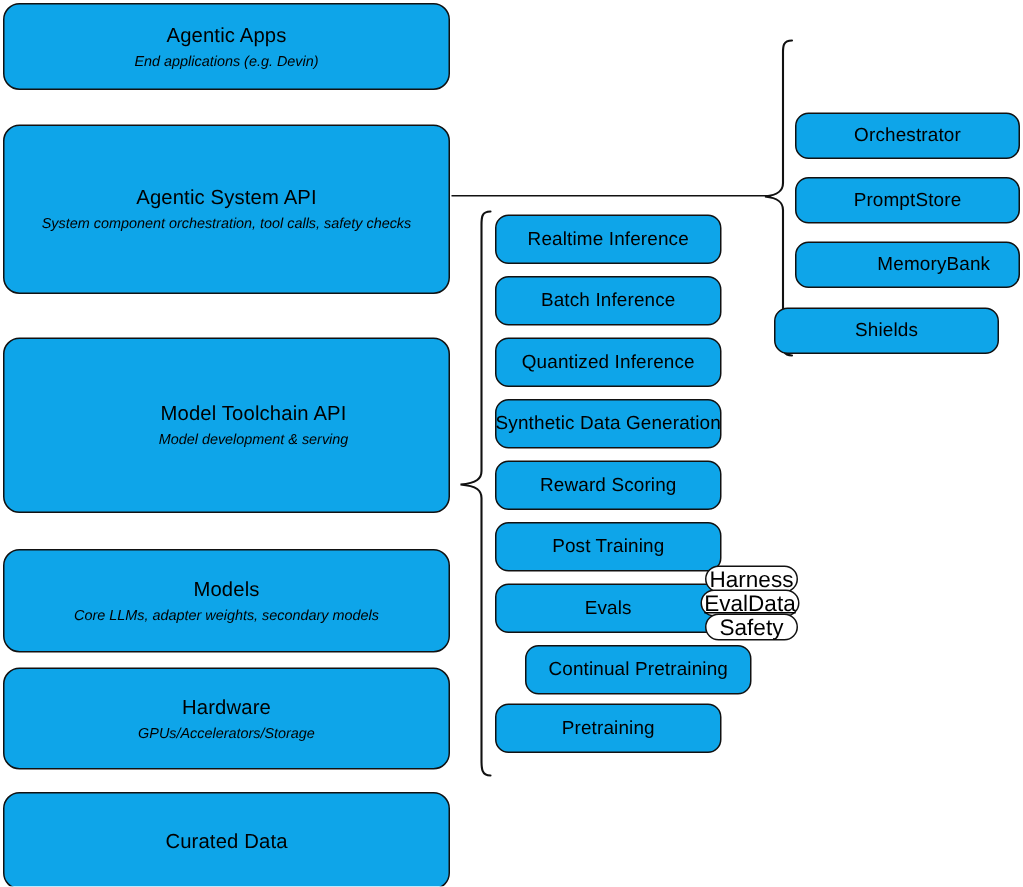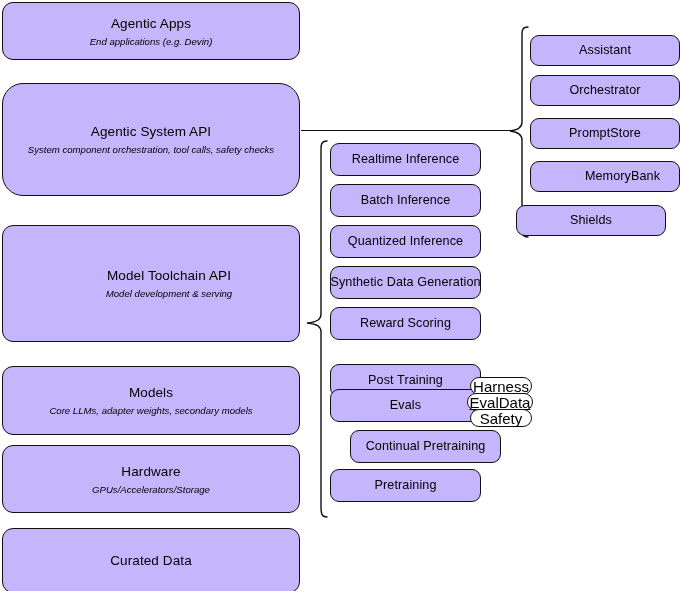--- a/index.html
+++ b/index.html
@@ -19,21 +19,21 @@
     background: #ffffff;
     overflow: hidden;
   }
 
   
   .node {
     position: absolute;
     box-sizing: border-box;
     border: 1.3px solid #111111;
     border-radius: 11px;
-    background: #c4b5fd;
+    background: #0ea5e9;
     display: flex;
     flex-direction: column;
     align-items: center;
     justify-content: center;
     text-align: center;
   }
   .node .title {
     font-size: 13.5px;
     line-height: 17px;
     letter-spacing: 0.1px;
@@ -90,21 +90,21 @@
 </head>
 <body>
 
 <div id="canvas">
 
   <div class="node layer" style="left:2px; top:2px; width:298px; height:58px;">
     <div class="title">Agentic Apps</div>
     <div class="sub">End applications (e.g. Devin)</div>
   </div>
 
-  <div class="node layer" style="left:2px; top:83px; width:298px; height:113px;border-radius:21px;">
+  <div class="node layer" style="left:2px; top:83px; width:298px; height:113px;">
     <div class="title">Agentic System API</div>
     <div class="sub">System component orchestration, tool calls, safety checks</div>
   </div>
 
   <div class="node layer" style="left:2px; top:225px; width:298px; height:117px;padding-left:36px;">
     <div class="title">Model Toolchain API</div>
     <div class="sub">Model development &amp; serving</div>
   </div>
 
   <div class="node layer" style="left:2px; top:366px; width:298px; height:69px;">
@@ -143,21 +143,21 @@
   </div>
   <div class="node leaf" style="left:330px; top:225px; width:151px; height:33px;">
     <div class="title">Quantized Inference</div>
   </div>
   <div class="node leaf" style="left:330px; top:266px; width:151px; height:33px;">
     <div class="title">Synthetic Data Generation</div>
   </div>
   <div class="node leaf" style="left:330px; top:307px; width:151px; height:33px;">
     <div class="title">Reward Scoring</div>
   </div>
-  <div class="node leaf" style="left:330px; top:348px; width:151px; height:33px;margin-top:16px;">
+  <div class="node leaf" style="left:330px; top:348px; width:151px; height:33px;">
     <div class="title">Post Training</div>
   </div>
   <div class="node leaf" style="left:330px; top:389px; width:151px; height:33px;">
     <div class="title">Evals</div>
   </div>
   <div class="node leaf" style="left:330px; top:430px; width:151px; height:33px;margin-left:20px;">
     <div class="title">Continual Pretraining</div>
   </div>
   <div class="node leaf" style="left:330px; top:469px; width:151px; height:33px;">
     <div class="title">Pretraining</div>
@@ -166,23 +166,20 @@
   <div class="pill" style="left:470px; top:377px; width:62px; height:18px;">
     <span>Harness</span>
   </div>
   <div class="pill" style="left:467px; top:393px; width:66px; height:18px;text-decoration:underline;">
     <span>EvalData</span>
   </div>
   <div class="pill" style="left:470px; top:409px; width:62px; height:18px;">
     <span>Safety</span>
   </div>
 
-  <div class="node leaf" style="left:530px; top:35px; width:150px; height:31px;">
-    <div class="title">Assistant</div>
-  </div>
   <div class="node leaf" style="left:530px; top:75px; width:150px; height:31px;">
     <div class="title">Orchestrator</div>
   </div>
   <div class="node leaf" style="left:530px; top:118px; width:150px; height:31px;">
     <div class="title">PromptStore</div>
   </div>
   <div class="node leaf" style="left:530px; top:161px; width:150px; height:31px;padding-left:35px;">
     <div class="title">MemoryBank</div>
   </div>
   <div class="node leaf" style="left:516px; top:205px; width:150px; height:31px;">

